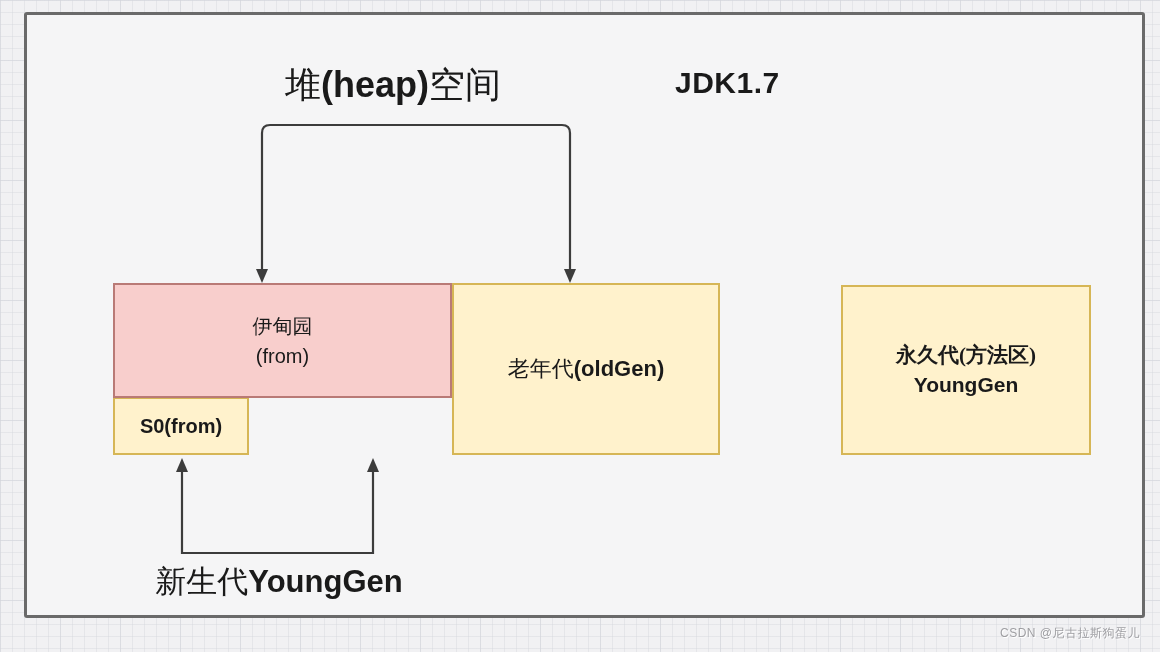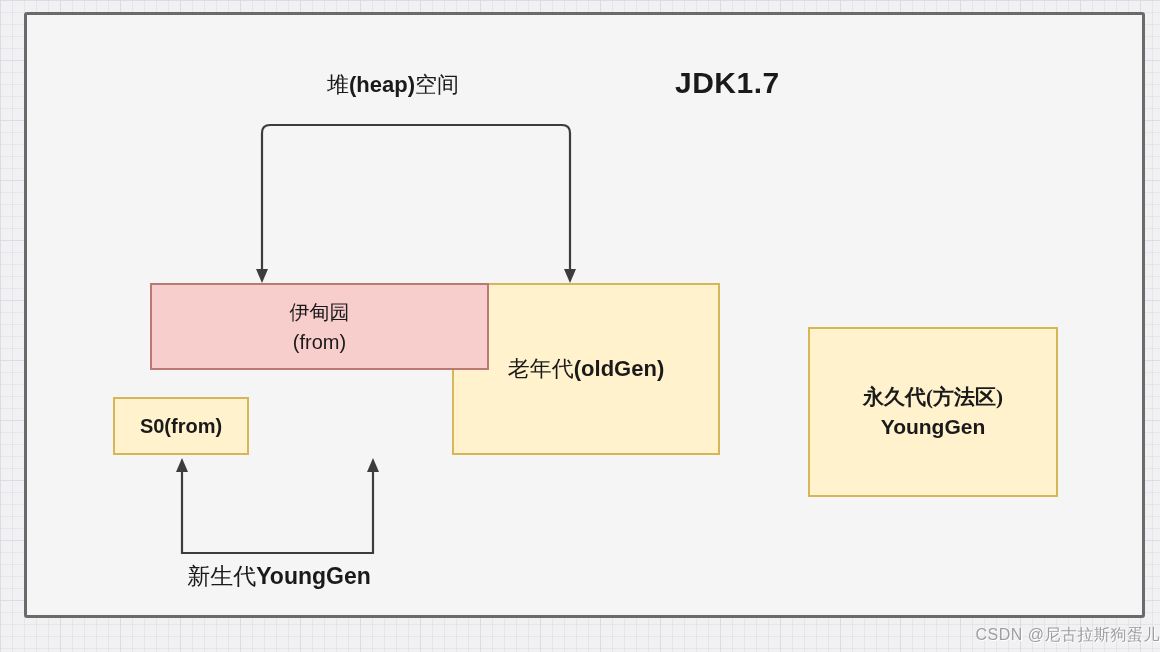--- a/index.html
+++ b/index.html
@@ -26,21 +26,21 @@
     left: 24px; top: 12px;
     width: 1121px; height: 606px;
     background: #f5f5f6;
     border: 3px solid var(--frame-border, #6a6a6a);
     border-radius: 3px;
   }
   .abs { position: absolute; }
   .title-heap {
     left: 273px; top: 67px; width: 240px;
     text-align: center;
-    font-size: 22px; line-height: 36px;
+    font-size: 36px; line-height: 36px;
     white-space: nowrap;
   }
   .cn { font-family: "Liberation Serif", "DejaVu Serif", serif; }
   .b  { font-weight: bold; }
   .title-jdk {
     left: 675px; top: 66px;
     font-size: 30px; font-weight: bold;
     letter-spacing: 0.5px;
   }
   svg.arrows {
@@ -56,43 +56,43 @@
   svg.arrows polygon { fill: var(--arrow-color, #3c3c3c); }
   .membox {
     position: absolute;
     display: flex;
     flex-direction: column;
     align-items: center;
     justify-content: center;
     text-align: center;
   }
   .box-eden {
-    left: 113px; top: 283px; width: 339px; height: 87px;
+    left: 113px; top: 283px; width: 339px; height: 115px;
     background: var(--eden-fill, #f8cecc);
     border: 2.5px solid var(--eden-border, #b97a76);
     z-index: 3;
-    font-size: 20px; line-height: 30px; margin-left: 37px;
+    font-size: 20px; line-height: 30px;
   }
   .yellow {
     background: var(--yellow-fill, #fff2cc);
     border: 2px solid var(--yellow-border, #d6b656);
   }
   .box-s0from { left: 113px; top: 397px; width: 136px; height: 58px; font-size: 20px; font-weight: bold; z-index: 2; }
   .box-s0to   { left: 282px; top: 397px; width: 170px; height: 58px; font-size: 20px; font-weight: bold; z-index: 2; }
   .box-oldgen { left: 452px; top: 283px; width: 268px; height: 172px; font-size: 22px; z-index: 1; }
-  .box-permgen{ left: 808px; top: 285px; width: 250px; height: 170px; font-size: 21px; line-height: 29px; font-weight: bold; margin-top: 42px; }
+  .box-permgen{ left: 841px; top: 285px; width: 250px; height: 170px; font-size: 21px; line-height: 29px; font-weight: bold; }
   .label-younggen {
     left: 118px; top: 561px; width: 322px;
     text-align: center;
-    font-size: 23px;
+    font-size: 31px;
     white-space: nowrap;
   }
   .watermark {
-    right: 0; top: 625px;
-    font-size: 16px;
+    right: 20px; top: 625px;
+    font-size: 12px;
     color: #9e9ea2;
     text-shadow: 1px 1px 0 rgba(255,255,255,0.95);
     letter-spacing: 0.5px;
   }
 </style>
 </head>
 <body>
 
 <div class="canvas">
 

